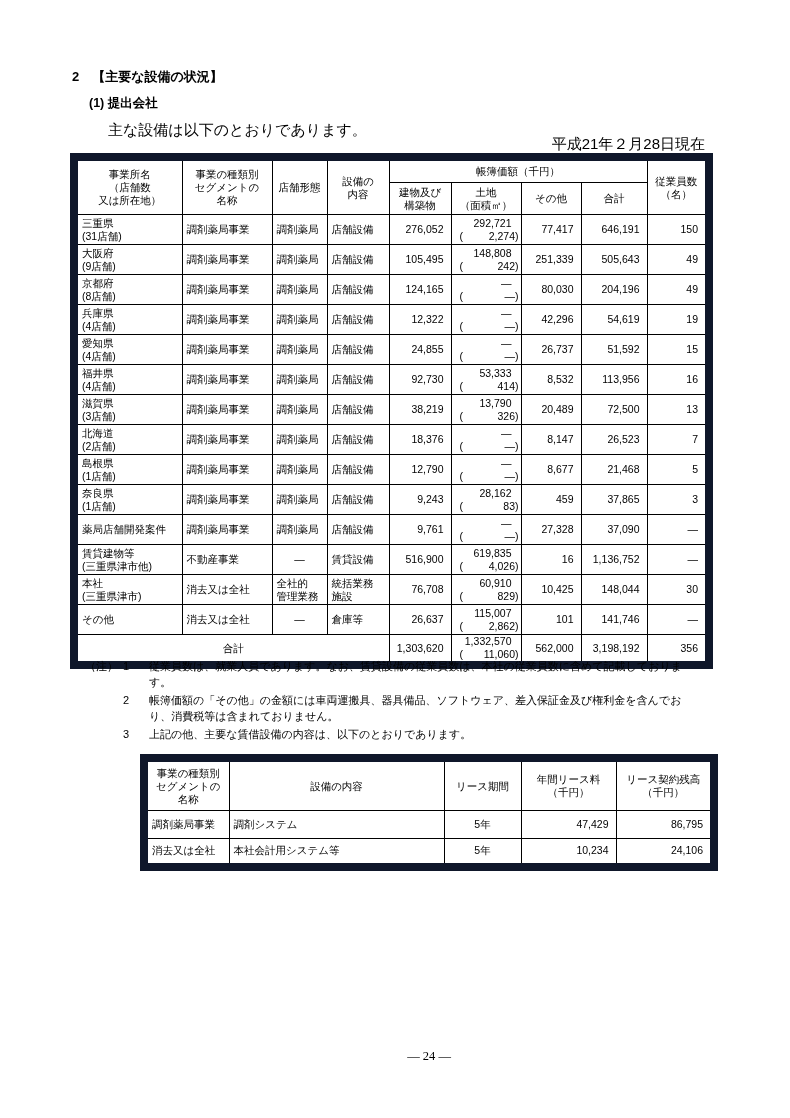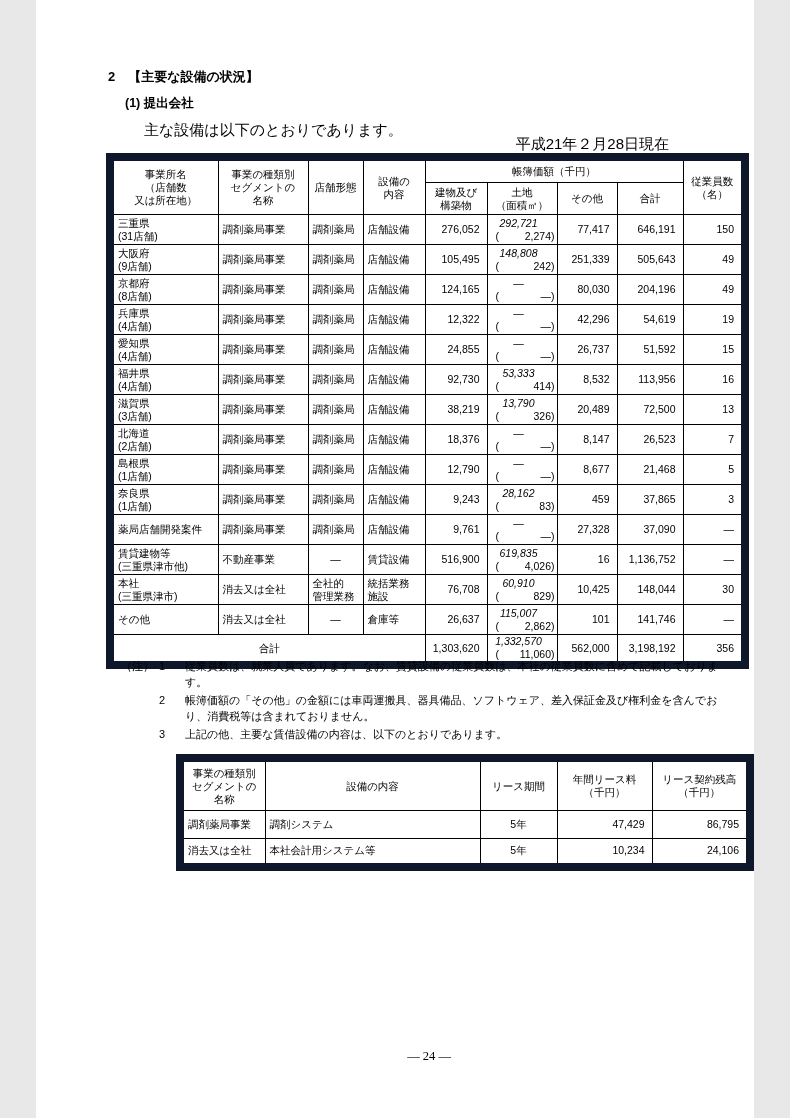--- a/index.html
+++ b/index.html
@@ -1,17 +1,17 @@
 <!DOCTYPE html>
 <html><head>
 <meta charset="utf-8">
 <style>
   html,body { margin:0; padding:0; background:#e8e8e8; }
   .page {
-    position:relative; width:718px; height:1118px; margin:0 auto;
+    position:relative; width:790px; height:1118px; margin:0 auto;
     background:#ffffff; color:#000;
     font-family:"Liberation Sans","DejaVu Sans",sans-serif;
   }
   .doc-title { position:absolute; left:72px; top:68px; font-size:13px; font-weight:bold; }
   .doc-subsection { position:absolute; left:89px; top:95px; font-size:12.5px; font-weight:bold; }
   .doc-intro { position:absolute; left:108px; top:121px; font-size:15px; }
   .as-of { position:absolute; right:85px; top:135px; font-size:15px; }
 
   table.grid { border-collapse:collapse; table-layout:fixed; background:#fff; }
   table.grid th, table.grid td {
@@ -22,21 +22,21 @@
 
   table.main { position:absolute; left:70px; top:153px; width:635px; }
   table.main thead tr.h1 th { height:19px; }
   table.main thead tr.h2 th { height:29px; }
   table.main tbody tr { height:30px; }
   .pre { white-space:pre-line; }
   .ctr { text-align:center; }
   .lft { text-align:left; }
   .num { text-align:right; padding-right:7px !important; }
   td.land { padding:0 !important; }
-  .land-top { text-align:center; padding:0 9px 0 2px;font-style:italic; }
+  .land-top { text-align:right; padding:0 9px 0 2px; }
   .land-bot { display:flex; justify-content:space-between; padding:0 2px 0 8px; }
   tr.total-row { height:29px; }
   tr.total-row td.tlabel { text-align:center; }
 
   .lower { position:absolute; left:85px; top:658px; width:637px; }
   .note-row { display:flex; font-size:11px; line-height:16px; margin-bottom:2px; }
   .note-label { width:38px; flex:none; }
   .note-num { width:26px; flex:none; }
   .note-text { width:534px; flex:none; }
 

